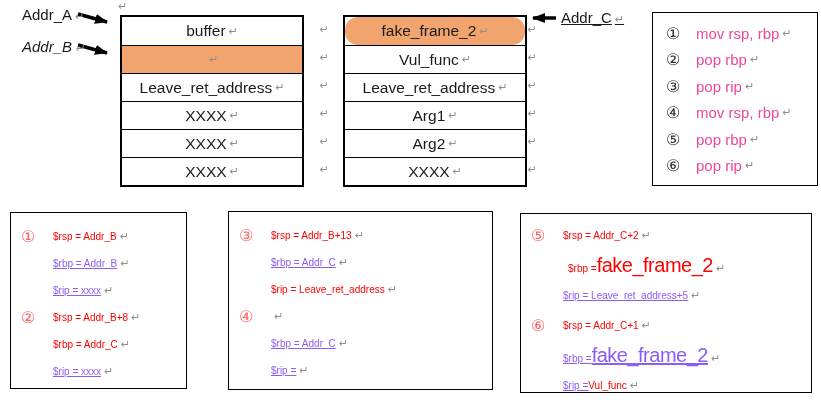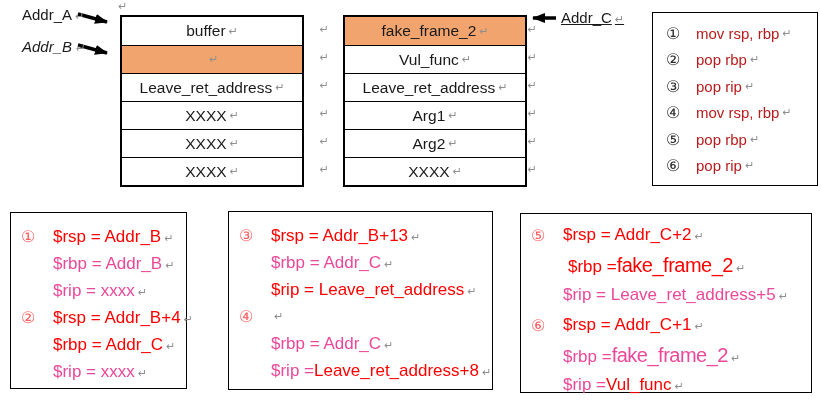--- a/index.html
+++ b/index.html
@@ -25,56 +25,56 @@
   
   .stack-table {
     position:absolute; width:180px; border:2px solid #000; background:#fff;
     z-index:2;
   }
   .stack-table .cell {
     height:28px; box-sizing:border-box; display:flex; align-items:center;
     justify-content:center; font-size:15.5px; border-top:1.5px solid #000;
     background:#fff;
   }
-  .stack-table .cell:first-child { border-top:none; }
+  .stack-table .cell:first-child { border-top:none;border-radius:13px; }
   .stack-table .cell.hl { background:var(--c-orange); }
 
   
   .pcol { position:absolute; width:14px; z-index:2; }
   .pcol .pmark {
     height:28px; display:flex; align-items:center; justify-content:center;
     color:var(--c-gray); font-size:11px;
   }
 
   
   .instr-box {
     position:absolute; left:652px; top:12px; width:166px; height:174px;
     border:1.5px solid #000; box-sizing:border-box; padding-top:7px;
     background:#fff; z-index:2;
   }
   .instr-line { height:26.5px; display:flex; align-items:center; padding-left:13px; }
   .instr-num { font-size:16px; color:#2d2d2d; width:30px; flex:0 0 30px; }
-  .instr-text { font-size:15px; color:#b91c1c; }
+  .instr-text { font-size:15px; color:#ec4899; }
 
   
   .state-box {
     position:absolute; border:1.5px solid #000; box-sizing:border-box;
     background:#fff; z-index:2; padding-top:10px;
   }
   .state-box.b1 { left:10px;  top:212px; width:177px; height:177px; }
   .state-box.b2 { left:228px; top:211px; width:265px; height:179px; }
   .state-box.b3 { left:520px; top:213px; width:292px; height:180px; padding-top:6px; }
   .state-line { height:27px; display:flex; align-items:center; padding-left:10px; }
   .state-box.b3 .state-line { height:30px; }
   .state-num { width:32px; flex:0 0 32px; font-size:16px; color:var(--c-numred); }
   .state-text { white-space:nowrap; display:flex; align-items:baseline; }
   .state-text.indent { margin-left:5px; }
-  .seg { font-size:17px; }
+  .seg { font-size:10px; }
   .seg.red { color:var(--c-red); }
-  .seg.black { color:#ec4899; }
+  .seg.black { color:#8b5cf6;text-decoration:underline; }
   .seg.big { font-size:20px; letter-spacing:-0.5px; }
 </style>
 </head>
 <body>
 
 <div class="canvas">
 
   <svg class="arrows" width="821" height="404">
     <defs>
       <marker id="ah" markerWidth="14" markerHeight="12" refX="12" refY="5" orient="auto" markerUnits="userSpaceOnUse">
@@ -220,21 +220,21 @@
       <div class="state-line">
         <span class="state-num"></span>
         <span class="state-text">
           <span class="seg black">$rip = xxxx</span>
           <span class="pilcrow">↵</span>
         </span>
       </div>
       <div class="state-line">
         <span class="state-num">②</span>
         <span class="state-text">
-          <span class="seg red">$rsp = Addr_B+4</span>
+          <span class="seg red">$rsp = Addr_B+8</span>
           <span class="pilcrow">↵</span>
         </span>
       </div>
       <div class="state-line">
         <span class="state-num"></span>
         <span class="state-text">
           <span class="seg red">$rbp = Addr_C</span>
           <span class="pilcrow">↵</span>
         </span>
       </div>
@@ -278,21 +278,20 @@
         <span class="state-num"></span>
         <span class="state-text">
           <span class="seg black">$rbp = Addr_C</span>
           <span class="pilcrow">↵</span>
         </span>
       </div>
       <div class="state-line">
         <span class="state-num"></span>
         <span class="state-text">
           <span class="seg black">$rip = </span>
-          <span class="seg red">Leave_ret_address+8</span>
           <span class="pilcrow">↵</span>
         </span>
       </div>
     </div>
   <div class="state-box b3" id="state-box-2">
       <div class="state-line">
         <span class="state-num">⑤</span>
         <span class="state-text">
           <span class="seg red">$rsp = Addr_C+2</span>
           <span class="pilcrow">↵</span>

